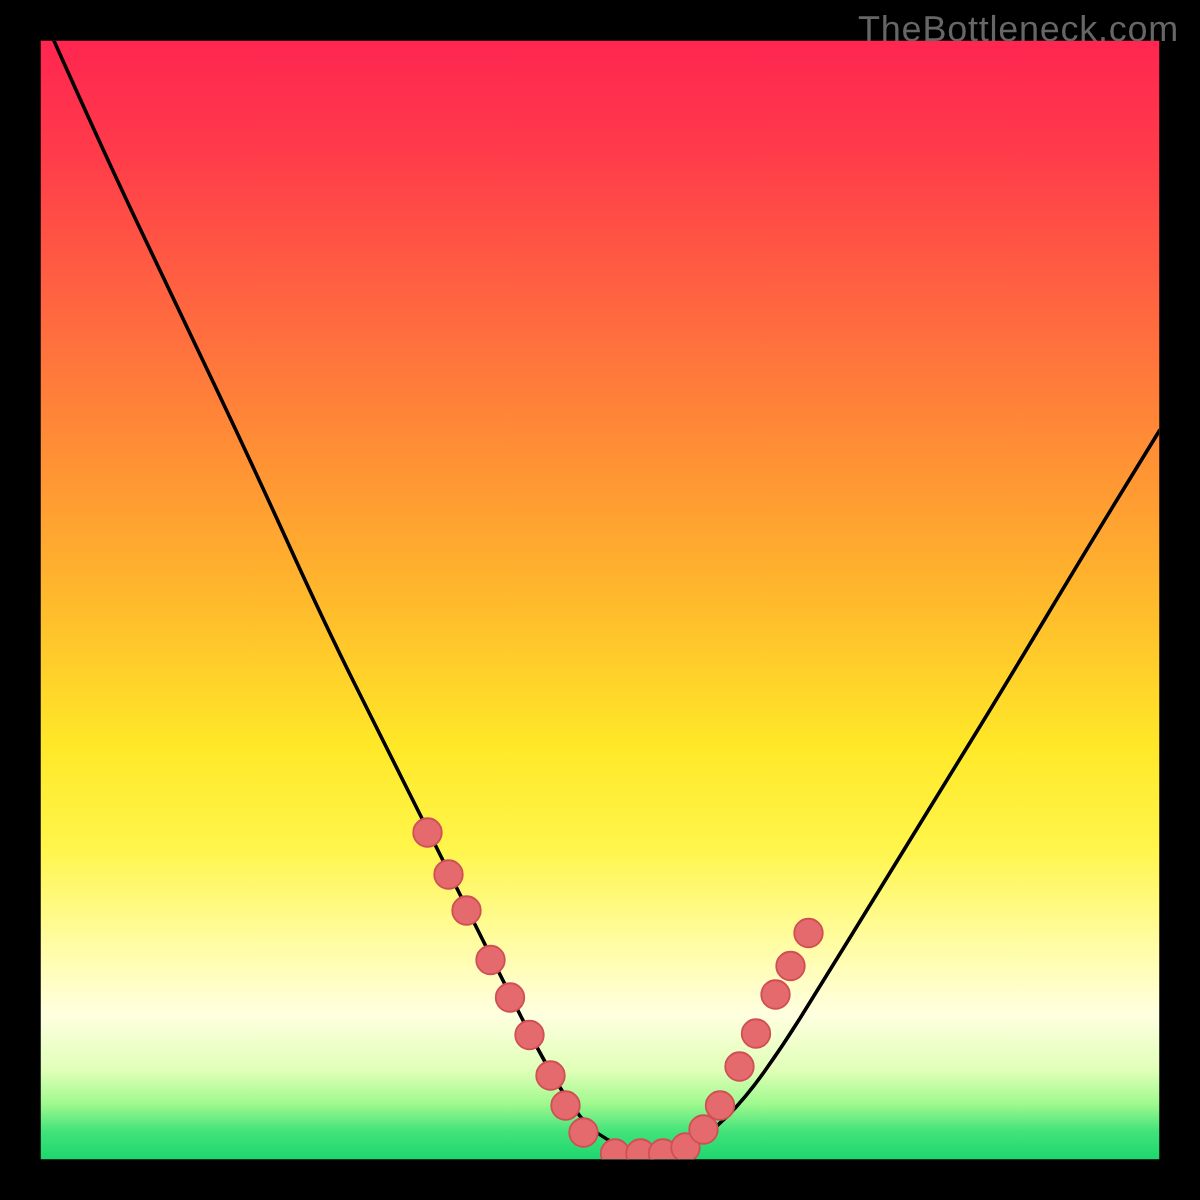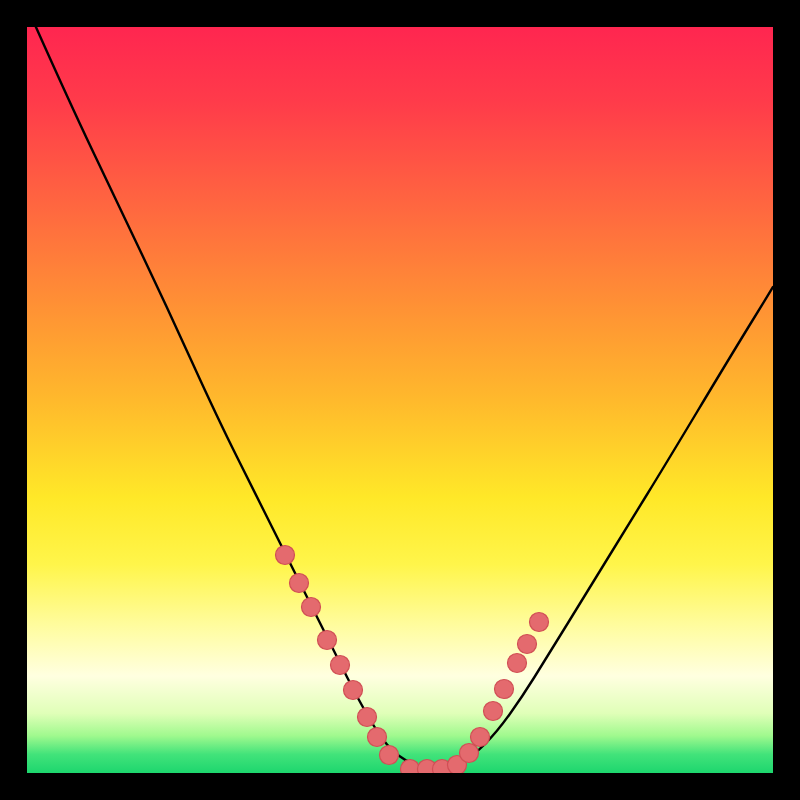--- a/index.html
+++ b/index.html
@@ -68,20 +68,21 @@
   .dot {
     fill: #e46a6e;
     stroke: #d04f55;
     stroke-width: 1.2;
   }
 </style>
 </head>
 <body>
 
 <div class="frame">
+  <div class="watermark">TheBottleneck.com</div>
 
   <div class="plot">
     <div class="gradient"></div>
 
     <svg class="curve" width="746" height="746" viewBox="0 0 746 746">
       <path id="curve-path" fill="none" stroke="#000" stroke-width="2.4" stroke-linecap="round" d="M 0 -20 Q 40 70 65 122.5 Q 90 175 115 227.5 Q 140 280 165 335 Q 190 390 210 430 Q 230 470 245 500 Q 260 530 275 560 Q 290 590 300 610 Q 310 630 320 650 Q 330 670 340 687.5 Q 350 705 360 717.5 Q 370 730 385 736 Q 400 742 410 742 Q 420 742 432.5 736 Q 445 730 457.5 717.5 Q 470 705 482.5 687.5 Q 495 670 507.5 650 Q 520 630 540 597.5 Q 560 565 580 532.5 Q 600 500 620 467.5 Q 640 435 670 385 Q 700 335 723 297.5 T 746 260"></path>
       <g id="markers-group">
           <circle cx="258" cy="528" r="9.5" class="dot"></circle>
           <circle cx="272" cy="556" r="9.5" class="dot"></circle>
           <circle cx="284" cy="580" r="9.5" class="dot"></circle>

